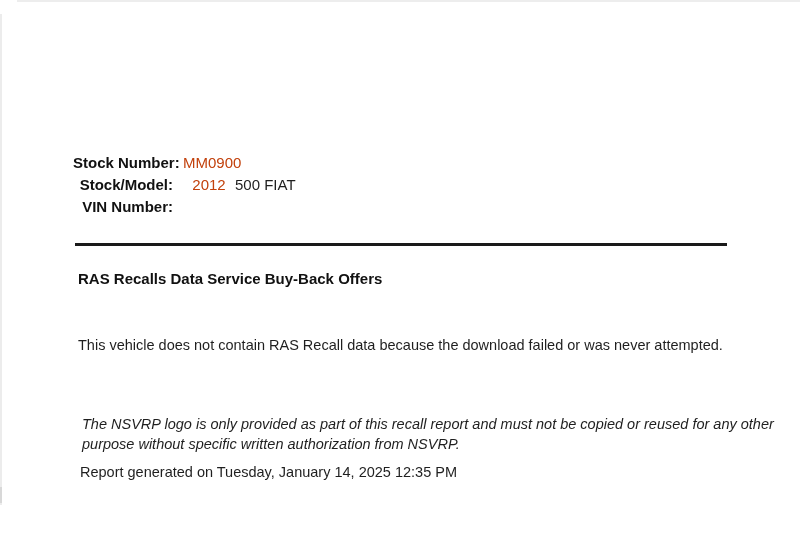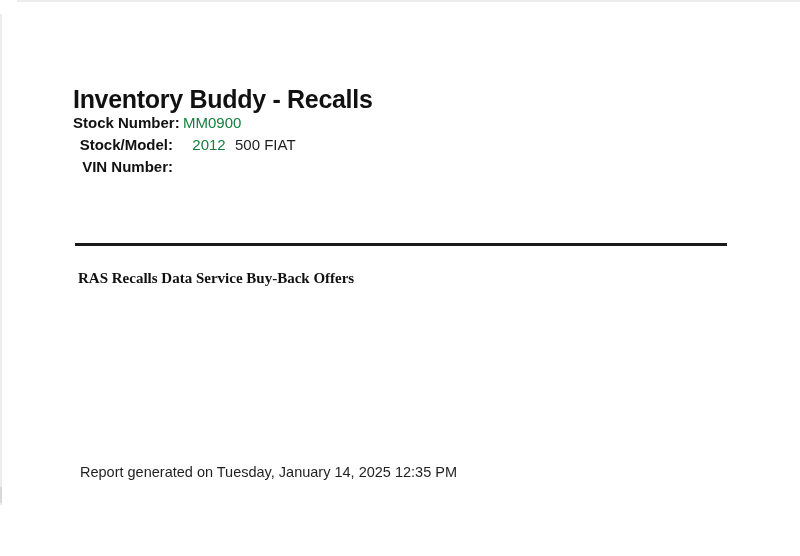--- a/index.html
+++ b/index.html
@@ -62,25 +62,26 @@
     height: 22px;
     font-size: 15px;
     white-space: nowrap;
   }
   .field-label {
     display: inline-block;
     width: 100px;
     text-align: right;
     font-weight: bold;
     color: #111111;
+    margin-top: 40px;
   }
   .field-value {
     display: inline-block;
     margin-left: 10px;
-    color: #15803d;
+    color: #c2410c;
   }
   .field-value.w62 {
     width: 52px;
     text-align: center;
   }
   .field-value2 {
     display: inline-block;
     color: #1f1f1f;
   }
   .rule {
@@ -92,21 +93,20 @@
     background: #1a1a1a;
   }
   .section-heading {
     position: absolute;
     left: 78px;
     top: 270px;
     font-size: 15px;
     font-weight: bold;
     color: #111111;
     white-space: nowrap;
-    font-family: Liberation Serif, serif;
   }
   .body-text {
     position: absolute;
     left: 78px;
     top: 337px;
     font-size: 14.5px;
     color: #1f1f1f;
     white-space: nowrap;
   }
   .disclaimer {
@@ -133,38 +133,42 @@
 </style>
 </head>
 <body>
 
 <div class="page">
 
   <div class="artifact-top"></div>
   <div class="artifact-left"></div>
   <div class="artifact-left-dark"></div>
 
-  <h1 class="title" style="margin:0;">Inventory Buddy - Recalls</h1>
 
   <div class="info-table">
     <div class="field-row">
       <span class="field-label">Stock Number:</span>
       <span class="field-value">MM0900</span>
     </div>
     <div class="field-row">
       <span class="field-label">Stock/Model:</span>
       <span class="field-value w62">2012</span>
       <span class="field-value2">500 FIAT</span>
     </div>
     <div class="field-row">
       <span class="field-label">VIN Number:</span>
     </div>
   </div>
 
   <div class="rule"></div>
 
   <div class="section-heading">RAS Recalls Data Service Buy-Back Offers</div>
 
+  <div class="body-text">This vehicle does not contain RAS Recall data because the download failed or was never attempted.</div>
 
+  <div class="disclaimer">
+    <span>The NSVRP logo is only provided as part of this recall report and must not be copied or reused for any other</span>
+    <span>purpose without specific written authorization from NSVRP.</span>
+  </div>
 
   <div class="generated">Report generated on Tuesday, January 14, 2025 12:35 PM</div>
 
 </div>
 
 </body></html>

